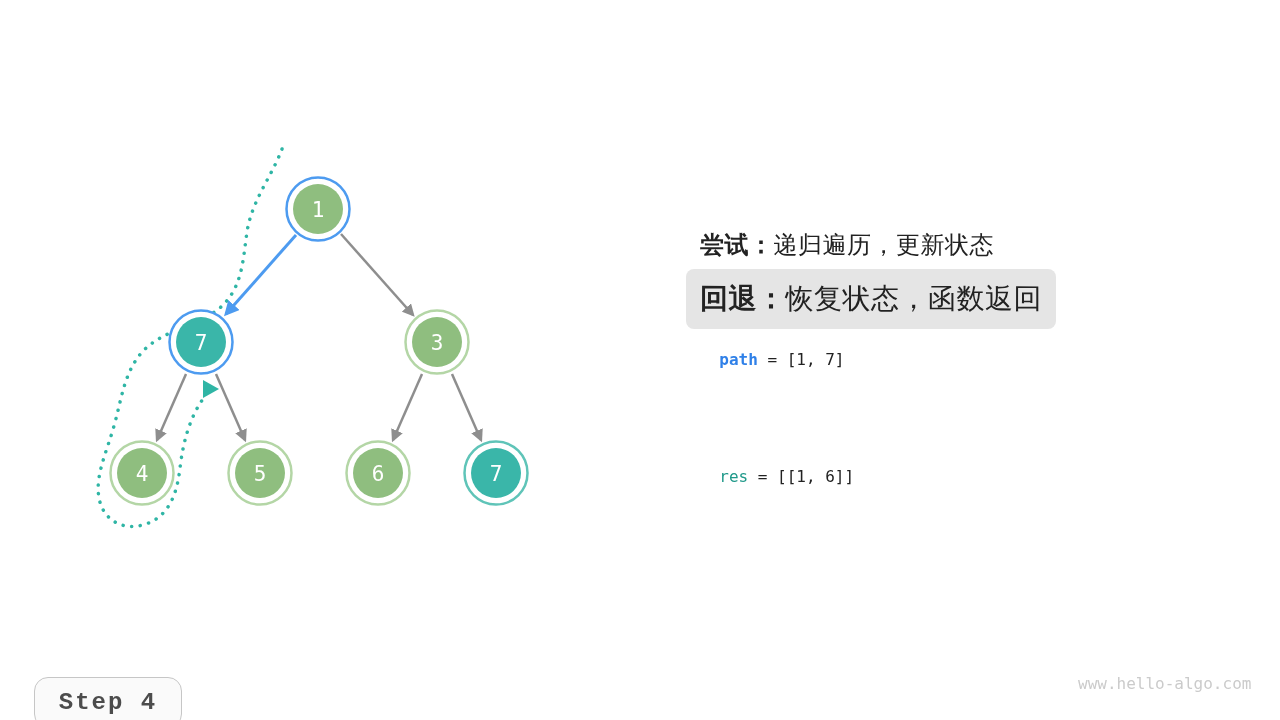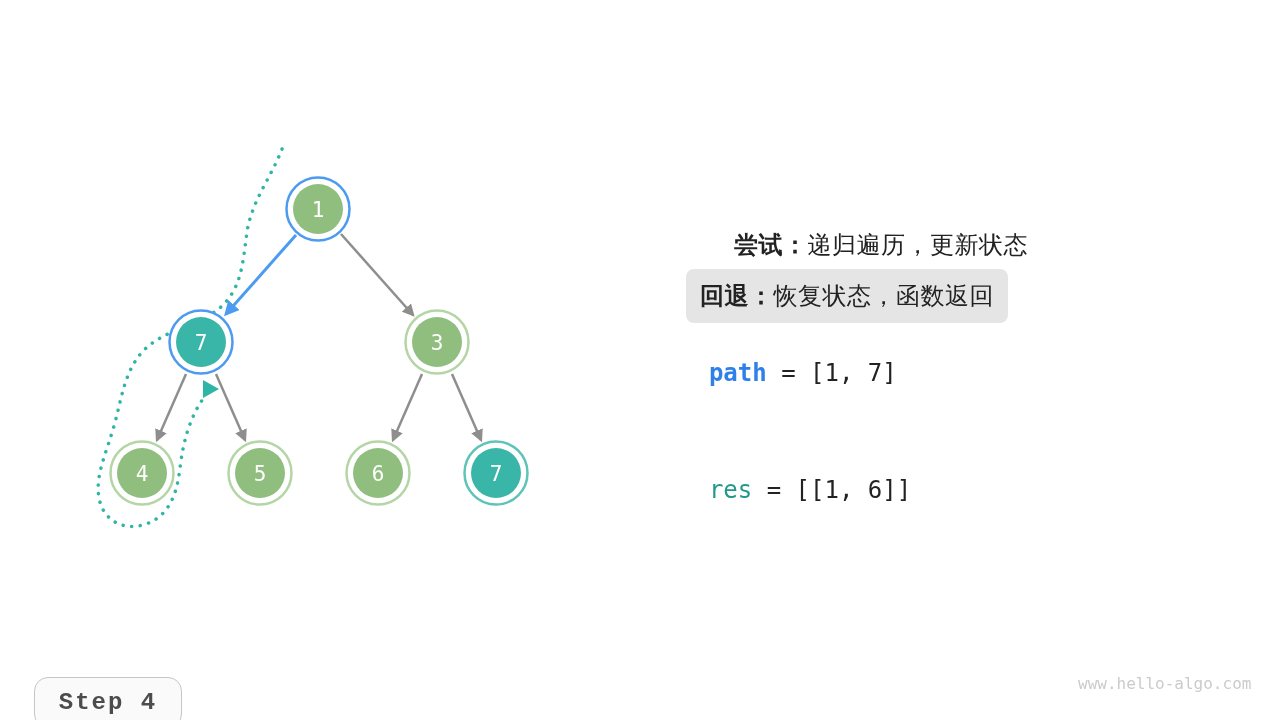--- a/index.html
+++ b/index.html
@@ -45,36 +45,36 @@
   .direction-triangle { fill:var(--dotted-teal); }
 
   
   .zh-line {
     position:absolute;
     font-size:24px;
     letter-spacing:0.5px;
     color:var(--text-dark);
   }
   .zh-label { font-weight:bold; }
-  .line-try { left:734px; top:229px; }
+  .line-try { left:700px; top:229px; }
   .back-box {
     position:absolute;
     left:686px; top:269px;
     background:var(--highlight-bg);
     border-radius:8px;
     padding:11px 14px;
-    font-size:24px;
+    font-size:28px;
     letter-spacing:0.5px;
     color:var(--text-dark);
   }
   .mono-line {
     position:absolute;
-    left:680px;
+    left:700px;
     font-family:"DejaVu Sans Mono", monospace;
-    font-size:24px;
+    font-size:16px;
     color:var(--text-dark);
     white-space:pre;
   }
   .line-path { top:331px; }
   .line-res  { top:448px; }
   .var-name-path { color:var(--text-blue); font-weight:bold; }
   .var-name-res  { color:var(--text-teal); font-weight:normal; }
 
   
   .step-box {

